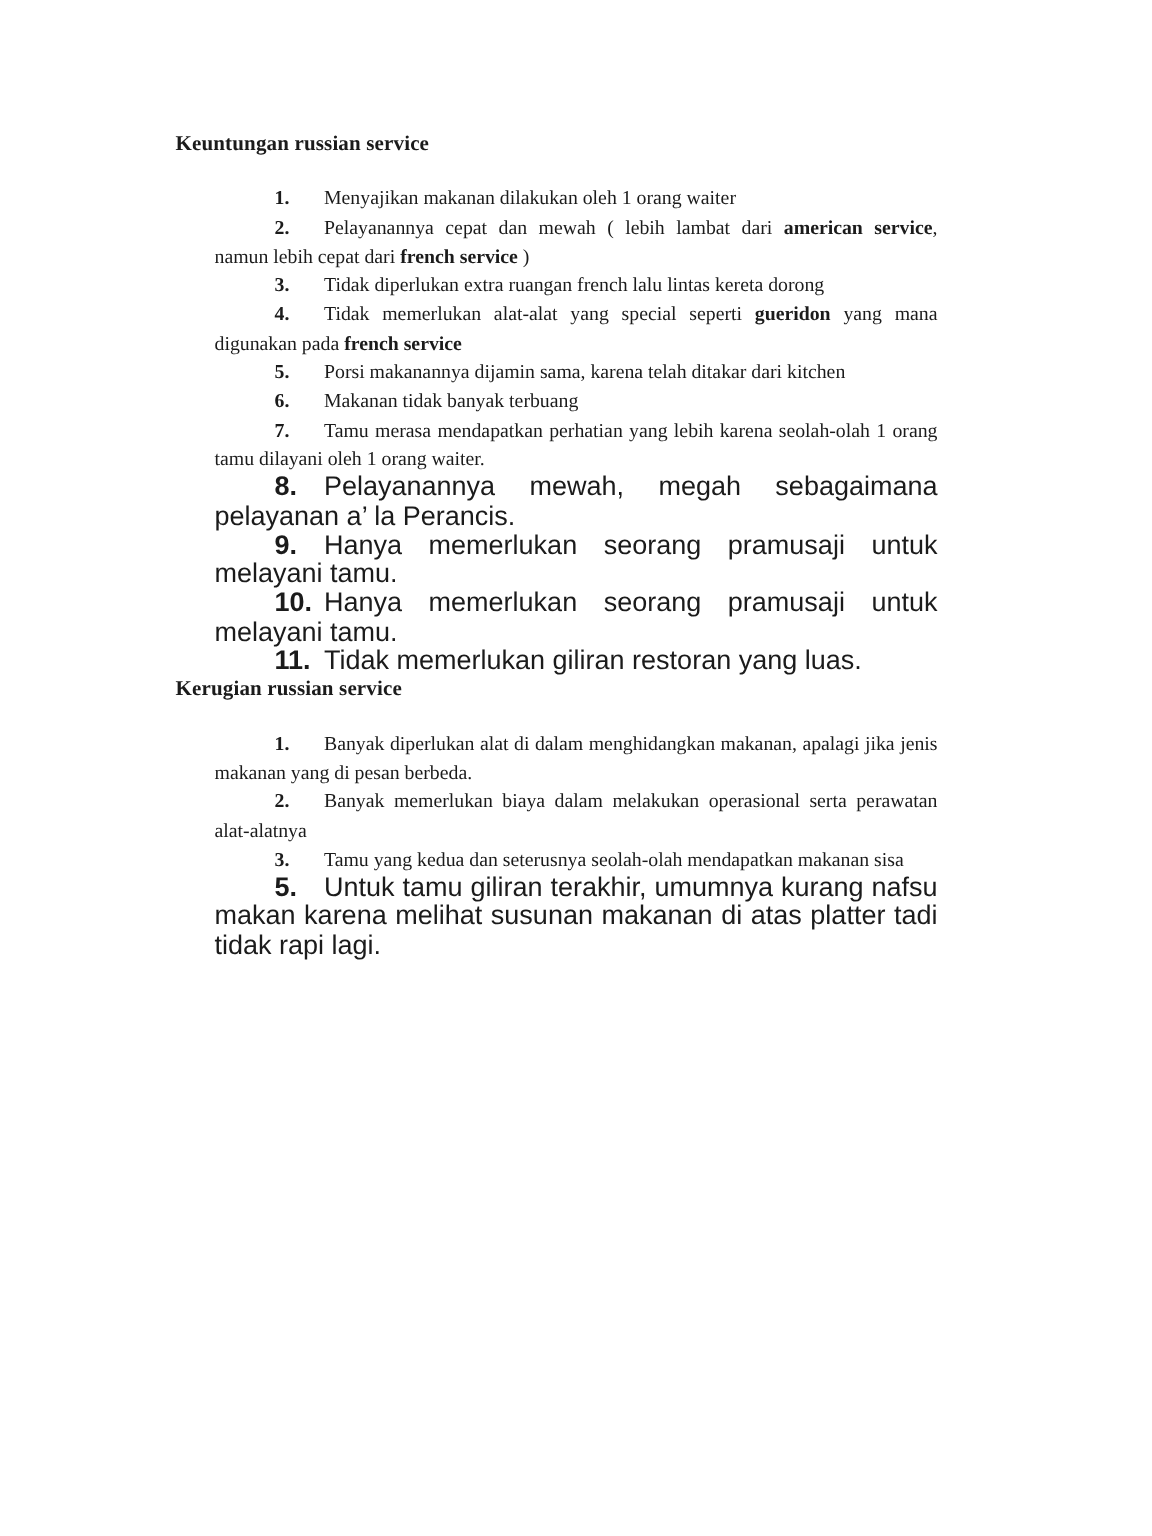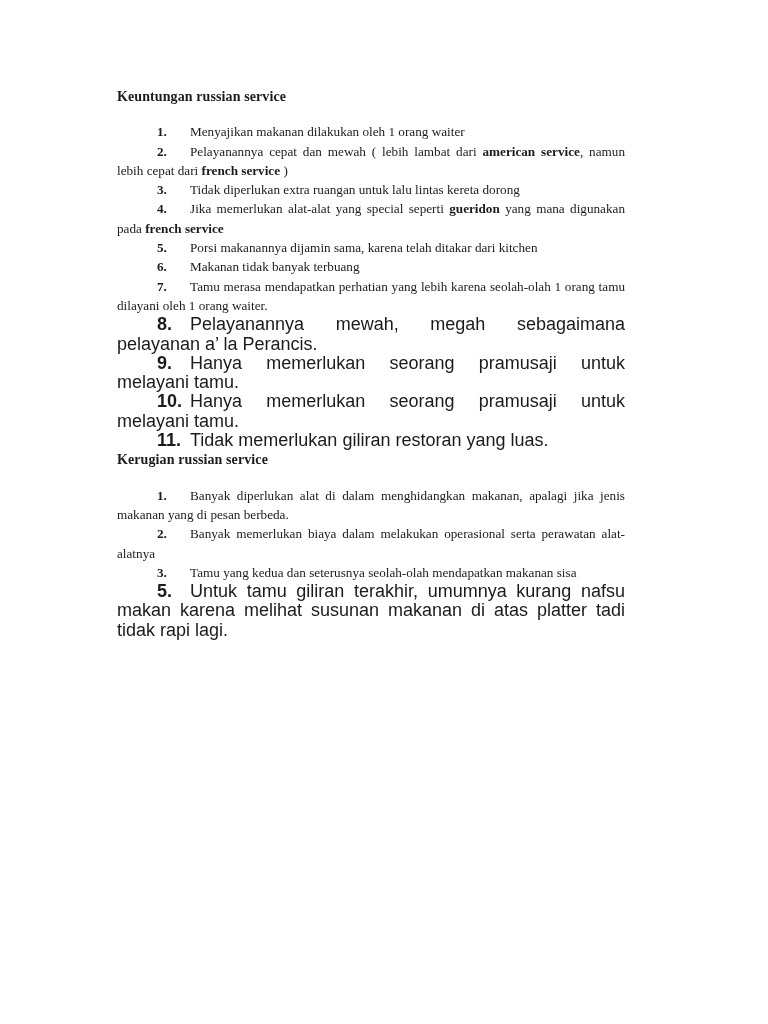--- a/index.html
+++ b/index.html
@@ -17,20 +17,21 @@
   .section-heading {
     font-family: "Liberation Serif", serif;
     font-weight: 700;
     font-size: 14px;
     line-height: 19.3px;
     letter-spacing: 0.1px;
   }
   .numbered-list {
     margin-top: 16px;
     margin-bottom: 0;
+    margin-left: 26px;
   }
   .list-item {
     margin: 0;
     font-size: 13.2px;
     line-height: 19.3px;
     text-align: justify;
   }
   .list-item.serif { font-family: "Liberation Serif", serif; }
   .list-item.alt   { font-family: "Liberation Sans", sans-serif; font-size: 18px; }
   .num {
@@ -43,22 +44,22 @@
 </style>
 </head>
 <body>
 
 <div class="page">
   <div class="content">
       <div class="section-heading">Keuntungan russian service</div>
       <div class="numbered-list">
         <p class="list-item serif"><span class="num">1.</span><span><span>Menyajikan makanan dilakukan oleh 1 orang waiter</span></span></p>
         <p class="list-item serif"><span class="num">2.</span><span><span>Pelayanannya cepat dan mewah ( lebih lambat dari </span><span class="bi">american service</span><span>, namun lebih cepat dari </span><span class="bi">french service</span><span> )</span></span></p>
-        <p class="list-item serif"><span class="num">3.</span><span><span>Tidak diperlukan extra ruangan untuk lalu lintas kereta dorong</span></span></p>
-        <p class="list-item serif"><span class="num">4.</span><span><span>Jika memerlukan alat-alat yang special seperti </span><span class="bi">gueridon</span><span> yang mana digunakan pada </span><span class="bi">french service</span></span></p>
+        <p class="list-item serif"><span class="num">3.</span><span><span>Tidak diperlukan extra ruangan french lalu lintas kereta dorong</span></span></p>
+        <p class="list-item serif"><span class="num">4.</span><span><span>Tidak memerlukan alat-alat yang special seperti </span><span class="bi">gueridon</span><span> yang mana digunakan pada </span><span class="bi">french service</span></span></p>
         <p class="list-item serif"><span class="num">5.</span><span><span>Porsi makanannya dijamin sama, karena telah ditakar dari kitchen</span></span></p>
         <p class="list-item serif"><span class="num">6.</span><span><span>Makanan tidak banyak terbuang</span></span></p>
         <p class="list-item serif"><span class="num">7.</span><span><span>Tamu merasa mendapatkan perhatian yang lebih karena seolah-olah 1 orang tamu dilayani oleh 1 orang waiter.</span></span></p>
         <p class="list-item alt"><span class="num">8.</span><span><span>Pelayanannya mewah, megah sebagaimana pelayanan a’ la Perancis.</span></span></p>
         <p class="list-item alt"><span class="num">9.</span><span><span>Hanya memerlukan seorang pramusaji untuk melayani tamu.</span></span></p>
         <p class="list-item alt"><span class="num">10.</span><span><span>Hanya memerlukan seorang pramusaji untuk melayani tamu.</span></span></p>
         <p class="list-item alt"><span class="num">11.</span><span><span>Tidak memerlukan giliran restoran yang luas.</span></span></p>
       </div>
       <div class="section-heading">Kerugian russian service</div>
       <div class="numbered-list">

